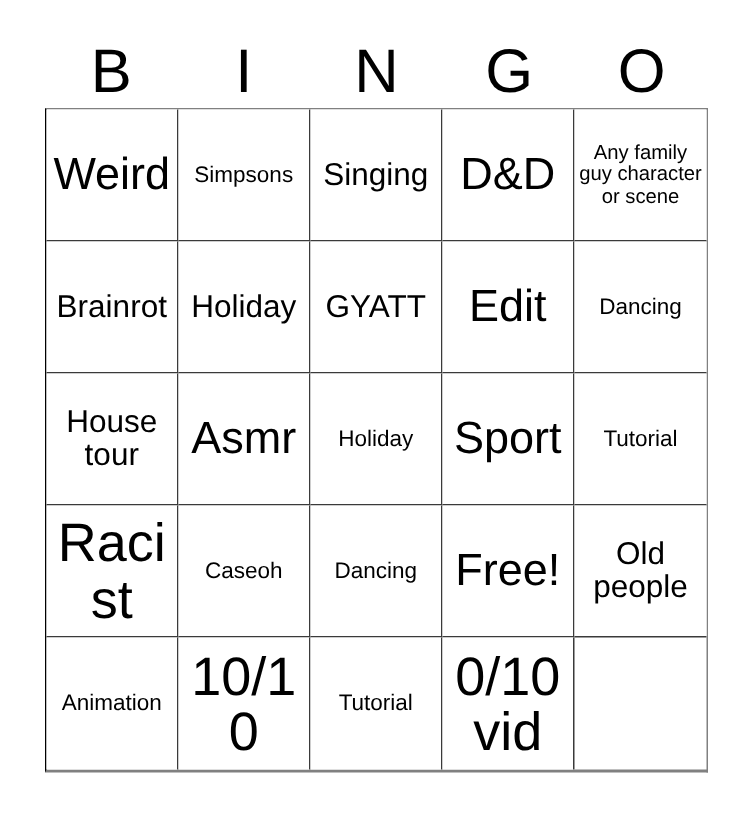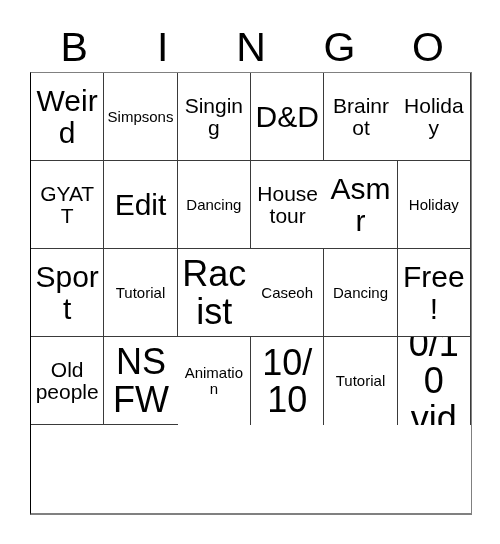--- a/index.html
+++ b/index.html
@@ -51,21 +51,21 @@
     left: 30px;
     top: 72px;
     width: 442px;
     height: 443px;
     border-top: 1.5px solid #808080;
     border-left: 1.5px solid #000000;
     border-right: 1.5px solid #808080;
     border-bottom: 2px solid #808080;
     box-sizing: border-box;
     display: grid;
-    grid-template-columns: repeat(6, 1fr);
+    grid-template-columns: repeat(5, 1fr);
     grid-template-rows: repeat(5, 1fr);
     background: #ffffff;
   }
 
   .bingo-cell {
     box-sizing: border-box;
     border-right: 1.2px solid #3a3a3a;
     border-bottom: 1.2px solid #3a3a3a;
     display: flex;
     align-items: center;
@@ -114,20 +114,23 @@
       </div>
     <div class="bingo-cell">
         <span class="cell-text fs-xs">Simpsons</span>
       </div>
     <div class="bingo-cell">
         <span class="cell-text fs-md">Singing</span>
       </div>
     <div class="bingo-cell">
         <span class="cell-text fs-xl">D&amp;D</span>
       </div>
+    <div class="bingo-cell">
+        <span class="cell-text fs-xxs">Any family guy character or scene</span>
+      </div>
 
     <div class="bingo-cell">
         <span class="cell-text fs-md">Brainrot</span>
       </div>
     <div class="bingo-cell">
         <span class="cell-text fs-md">Holiday</span>
       </div>
     <div class="bingo-cell">
         <span class="cell-text fs-md">GYATT</span>
       </div>
@@ -164,23 +167,20 @@
         <span class="cell-text fs-sm">Dancing</span>
       </div>
     <div class="bingo-cell">
         <span class="cell-text fs-xl">Free!</span>
       </div>
     <div class="bingo-cell">
         <span class="cell-text fs-md">Old people</span>
       </div>
 
     <div class="bingo-cell">
-        <span class="cell-text fs-lg">NSFW</span>
-      </div>
-    <div class="bingo-cell">
         <span class="cell-text fs-xs">Animation</span>
       </div>
     <div class="bingo-cell">
         <span class="cell-text fs-lg">10/10</span>
       </div>
     <div class="bingo-cell">
         <span class="cell-text fs-xs">Tutorial</span>
       </div>
     <div class="bingo-cell">
         <span class="cell-text fs-lg">0/10 vid</span>

